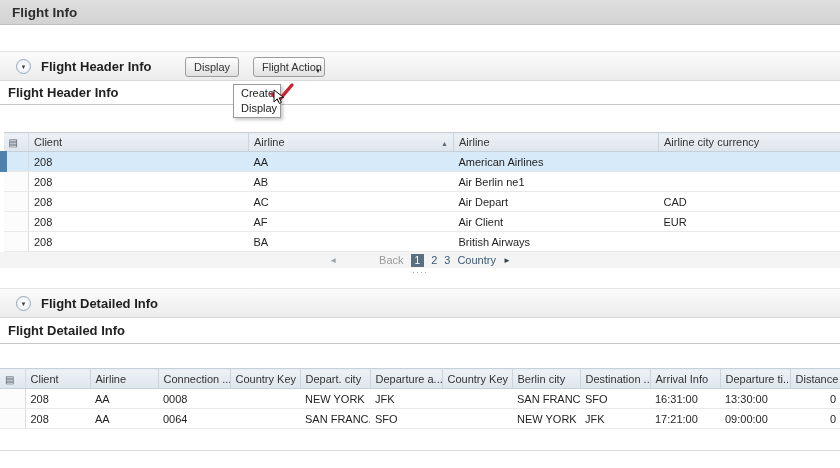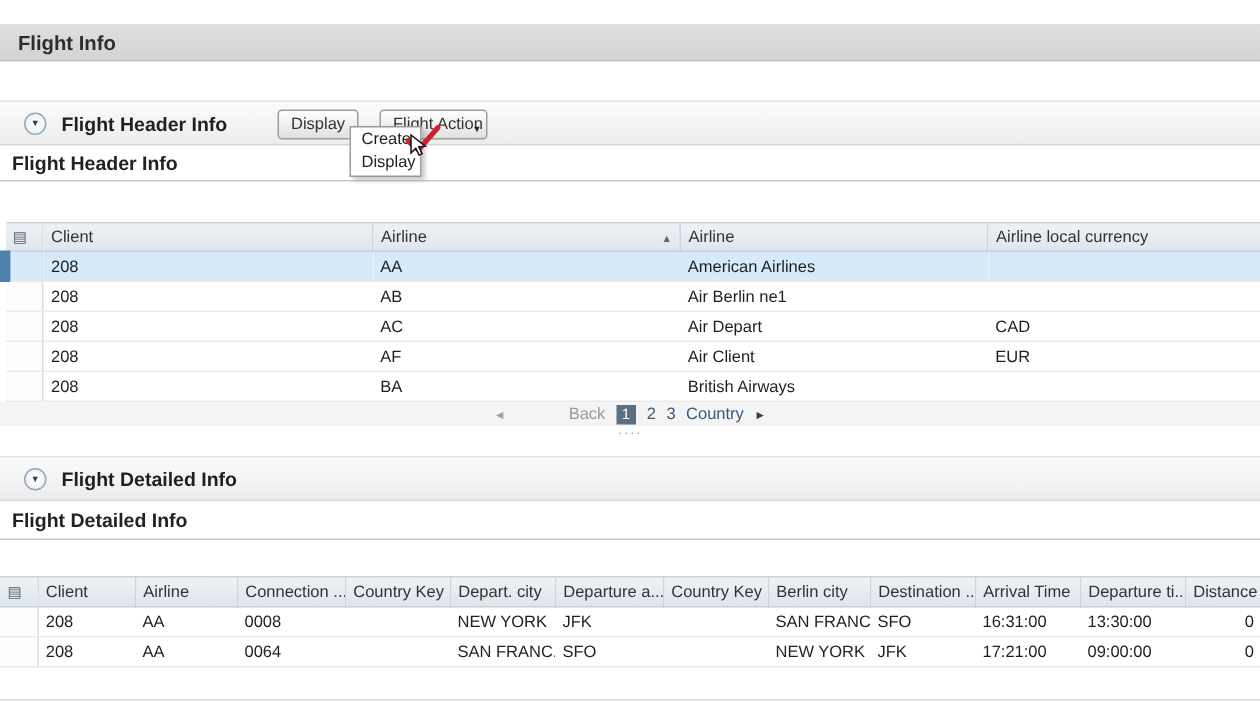--- a/index.html
+++ b/index.html
@@ -6,21 +6,21 @@
   html,body { width:840px; height:468px; }
   body {
     font-family: "Liberation Sans", sans-serif;
     background:#fff; color:#222; overflow:hidden;
   }
   .page { position:relative; width:840px; height:468px; overflow:hidden; background:#fff; }
 
   
   .topbar {
     height:20px; background:linear-gradient(#dfdfdf,#d3d3d3);
-    border-bottom:1px solid #bfbfbf; display:flex; align-items:center; padding:12px 12px;margin-top:16px;
+    border-bottom:1px solid #bfbfbf; display:flex; align-items:center; padding:12px 12px;
   }
   .topbar .title { font-size:13.5px; font-weight:bold; color:#2d2d2d; }
 
   
   .tray {
     position:relative; height:30px;
     background:linear-gradient(#fbfbfb,#ececec);
     border-top:1px solid #e3e3e3; border-bottom:1px solid #d8d8d8;
     display:flex; align-items:center; padding-left:16px;
   }
@@ -138,21 +138,21 @@
         <col style="width:205px">
         <col style="width:205px">
         <col style="width:185px">
     </colgroup>
     <thead>
       <tr>
         <th class="selcol"><span class="selicon">▤</span></th>
         <th><span>Client</span></th>
         <th><span class="sort">▲</span><span>Airline</span></th>
         <th><span>Airline</span></th>
-        <th><span>Airline local currency</span></th>
+        <th><span>Airline city currency</span></th>
       </tr>
     </thead>
     <tbody>
       <tr class="selected">
         <td class="selcol"></td>
         <td>208</td>
         <td>AA</td>
         <td>American Airlines</td>
         <td></td>
       </tr>
@@ -228,21 +228,21 @@
         <th class="selcol"><span class="selicon">▤</span></th>
         <th><span>Client</span></th>
         <th><span>Airline</span></th>
         <th><span>Connection ...</span></th>
         <th><span>Country Key</span></th>
         <th><span>Depart. city</span></th>
         <th><span>Departure a...</span></th>
         <th><span>Country Key</span></th>
         <th><span>Berlin city</span></th>
         <th><span>Destination ...</span></th>
-        <th><span>Arrival Time</span></th>
+        <th><span>Arrival Info</span></th>
         <th><span>Departure ti...</span></th>
         <th><span>Distance</span></th>
       </tr>
     </thead>
     <tbody>
       <tr>
         <td class="selcol"></td>
         <td>208</td>
         <td>AA</td>
         <td>0008</td>

